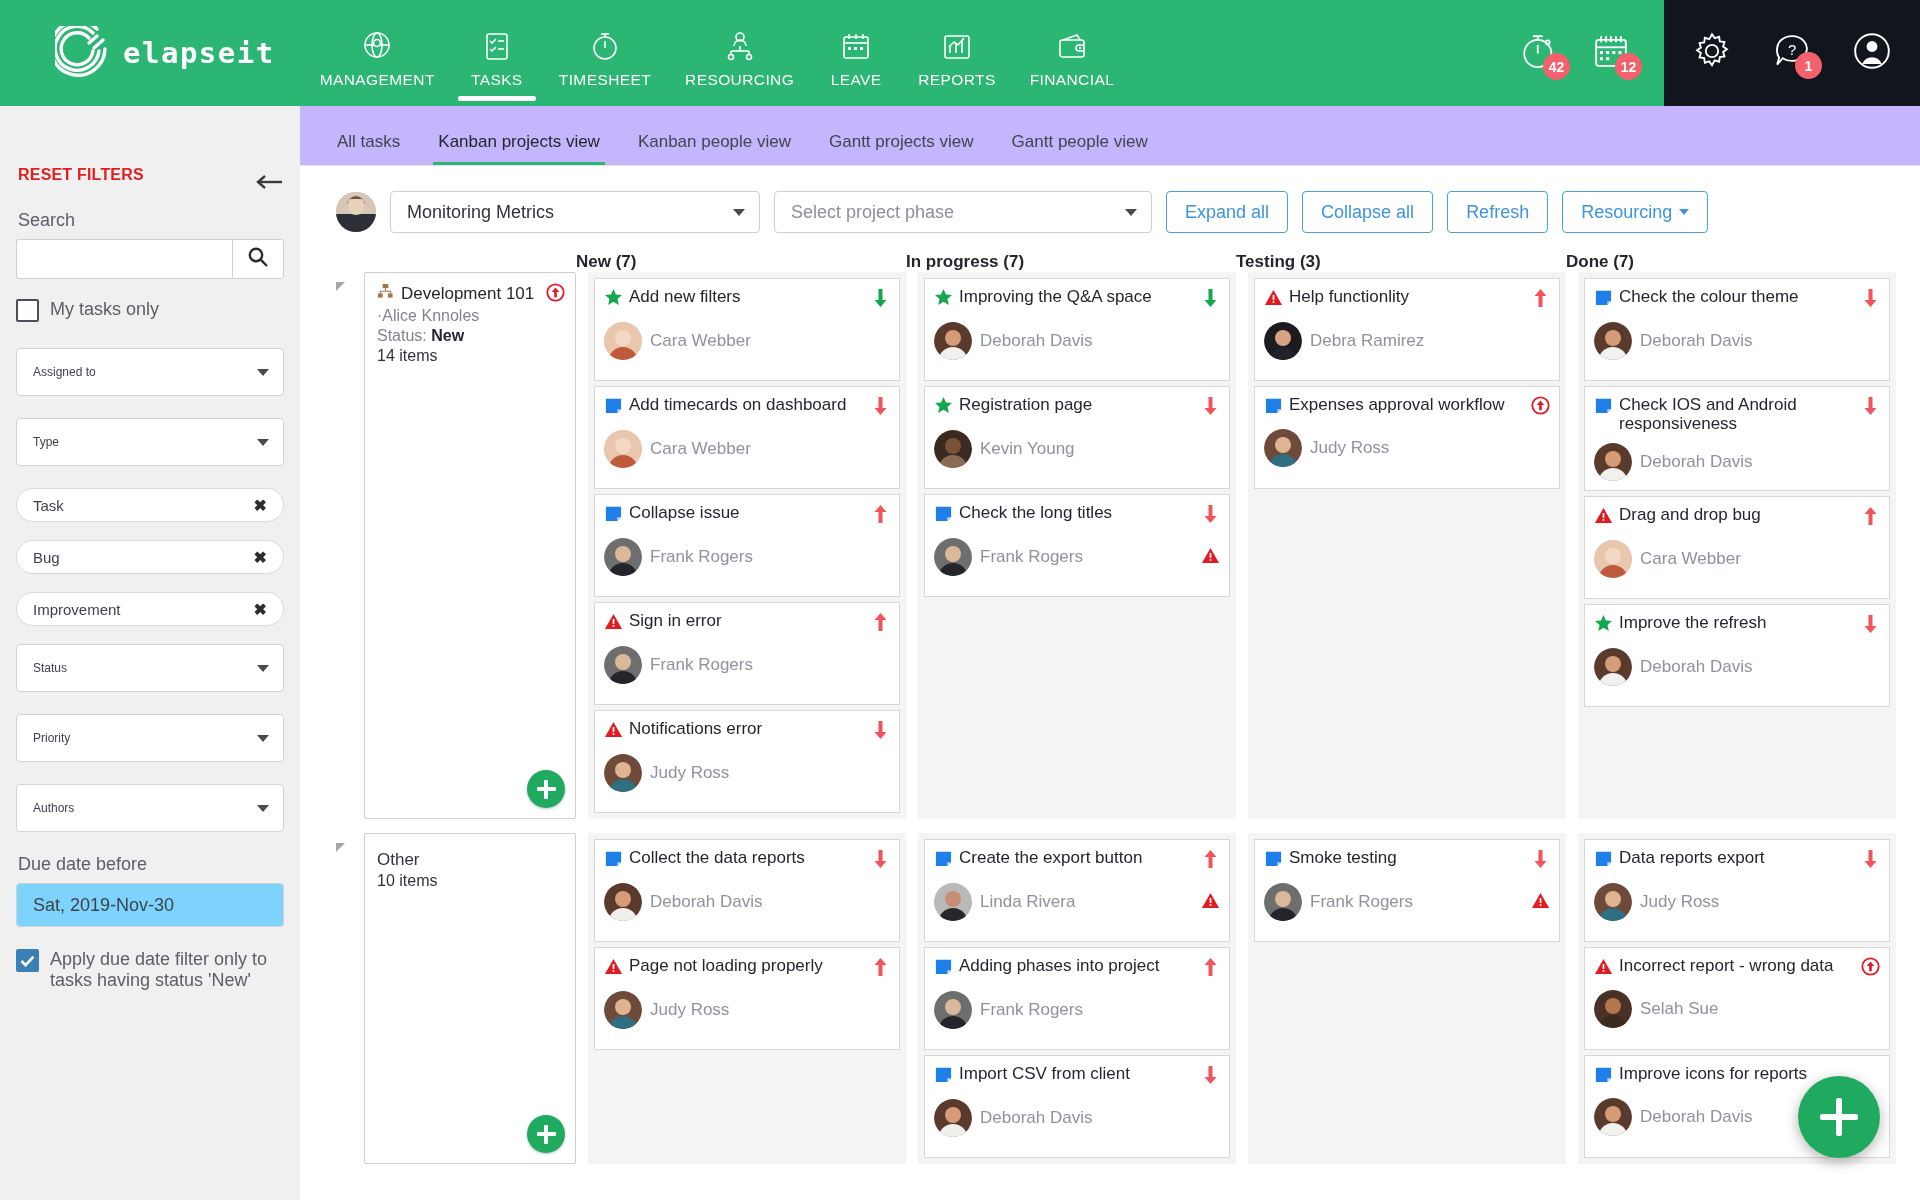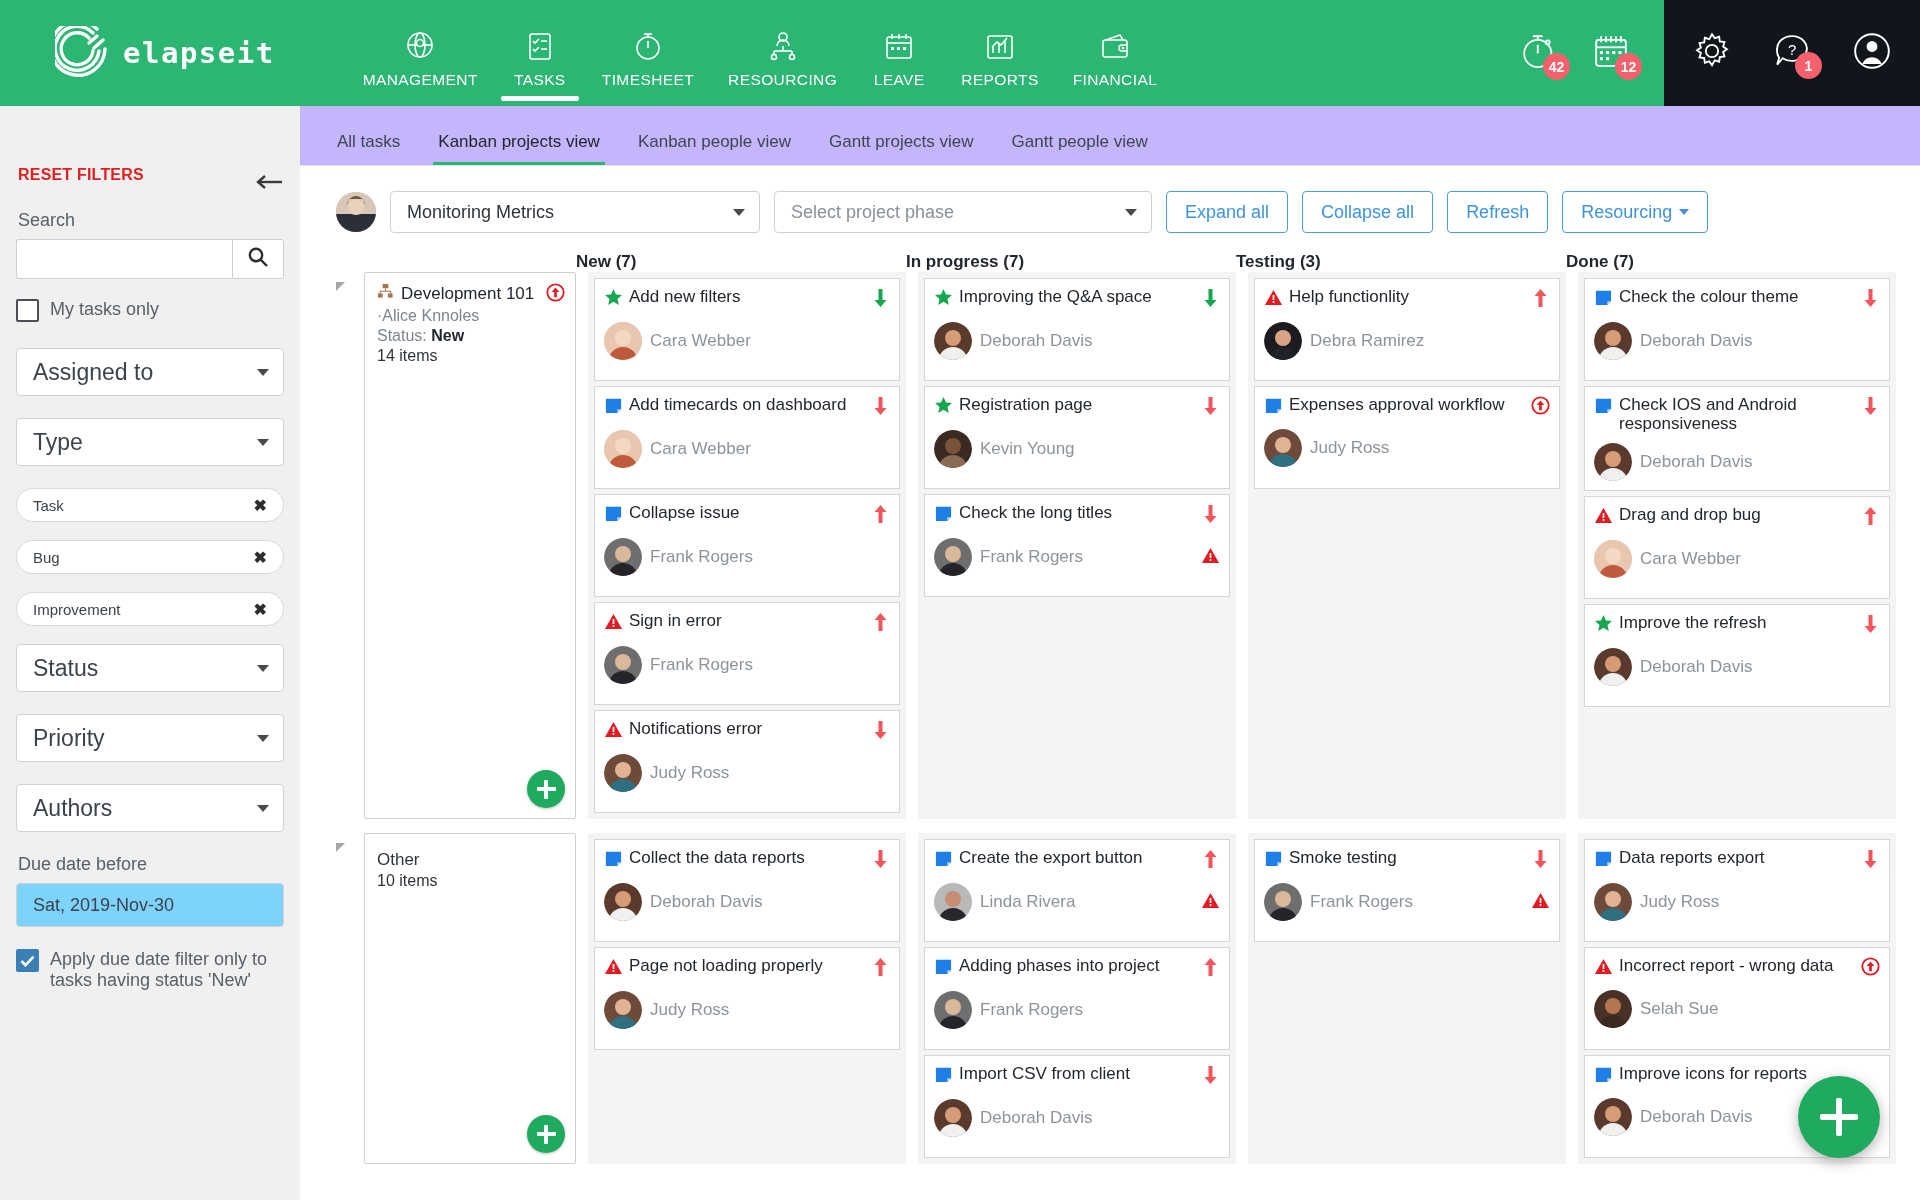--- a/index.html
+++ b/index.html
@@ -8,21 +8,21 @@
     font-family: "Liberation Sans", sans-serif;
     background: #ffffff; overflow: hidden;
   }
 
   
   .topbar { display: flex; height: 106px; width: 100%; }
   .nav-green {
     flex: 1; background: #2cb673; display: flex; align-items: center;
     padding-left: 55px; position: relative;
   }
-  .logo-wrap { display: flex; align-items: center; gap: 14px; margin-right: 71px; }
+  .logo-wrap { display: flex; align-items: center; gap: 14px; margin-right: 28px; }
   .logo-mark { width: 54px; height: 54px; }
   .logo-text { color:#fff; font-size: 29px; letter-spacing: 1.5px; font-family: "DejaVu Sans Mono", monospace; font-weight: 700;}
   .nav-items { display: flex; align-items: flex-start; gap: 0px; }
   .nav-item {
     display: flex; flex-direction: column; align-items: center; justify-content: flex-start;
     color: #fff; padding: 8px 17px 0 17px; cursor: pointer; position: relative;
     min-width: 90px;
   }
   .nav-item .ni-icon { height: 42px; display:flex; align-items:center; justify-content:center; }
   .nav-item .ni-label { font-size: 15.5px; letter-spacing: .4px; margin-top: 4px; white-space: nowrap; }
@@ -90,21 +90,21 @@
     border-radius: 2px; cursor: pointer;
   }
   .cb.checked {
     background: #3a7fb5; border-color: #3a7fb5; display:flex; align-items:center; justify-content:center;
   }
   .cb.checked svg { display:block; }
   .check-label { font-size: 18px; color: #5a6068; line-height: 1.17; }
   .select {
     height: 48px; border: 1px solid #d2d2d2; background: #fff; border-radius: 4px;
     display:flex; align-items:center; justify-content: space-between;
-    padding: 0 14px 0 16px; font-size: 23px; color: #3c434b; margin-bottom: 22px;
+    padding: 0 14px 0 16px; font-size: 12px; color: #3c434b; margin-bottom: 22px;
     cursor:pointer;
   }
   .caret { width:0;height:0;border-left:6px solid transparent;border-right:6px solid transparent;border-top:7px solid #4a4a4a;}
   .chip {
     height: 34px; border: 1px solid #d9d9d9; background: #fff; border-radius: 18px;
     display:flex; align-items:center; justify-content: space-between;
     padding: 0 16px; font-size: 15px; color: #3d434a; margin-bottom: 18px; cursor:pointer;
   }
   .chip-x { font-size: 16px; font-weight: 700; color:#2d2d2d; cursor: pointer; }
   .date-box {

